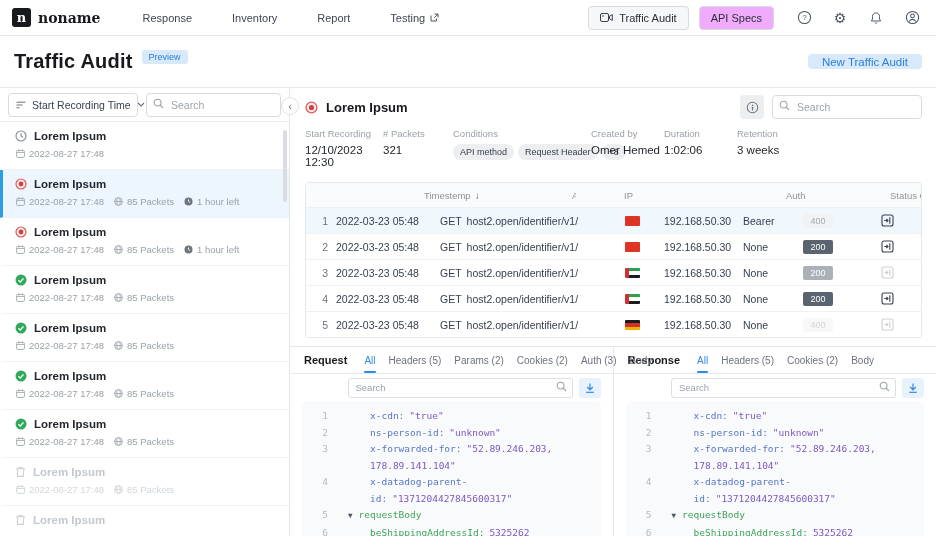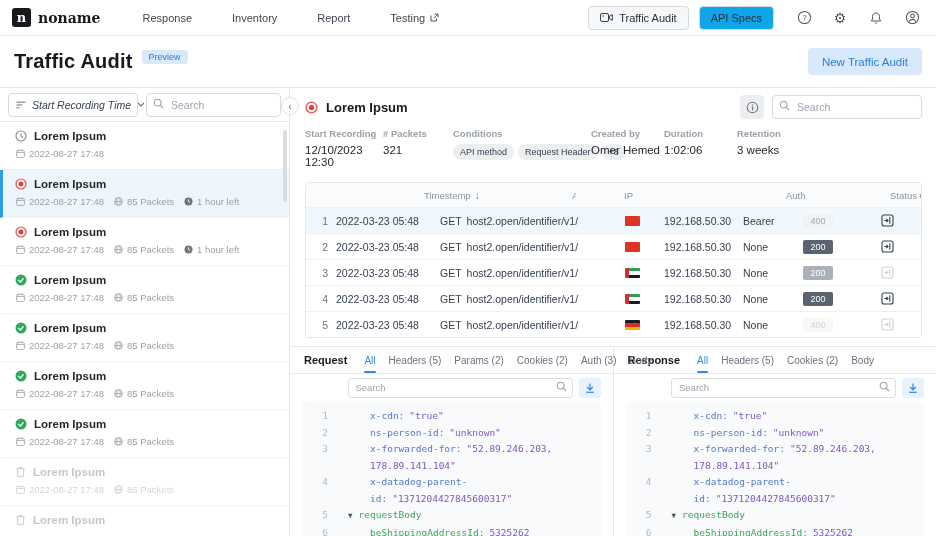--- a/index.html
+++ b/index.html
@@ -12,46 +12,46 @@
     border-bottom:1px solid #e7e9eb; padding:0 12px; }
   .brand { display:flex; align-items:center; gap:7px; }
   .logo { width:19px; height:19px; background:#17191c; color:#fff; border-radius:3px;
     font-family:"DejaVu Serif", serif; font-weight:bold; font-size:13px;
     display:flex; align-items:center; justify-content:center; }
   .brand-name { font-family:"DejaVu Serif", serif; font-weight:bold; font-size:14px; color:#17191c; }
   .nav-links { display:flex; align-items:center; margin-left:42px; gap:40px; }
   .nav-link { font-size:11px; color:#3f4750; cursor:pointer; display:flex; align-items:center; gap:5px; }
   .nav-right { margin-left:auto; display:flex; align-items:center; gap:10px; }
   .nav-btn { height:24px; display:flex; align-items:center; gap:6px; padding:0 11px;
-    border:1px solid #d7dbdf; border-radius:4px; background:#0ea5e9; font-size:11px; color:#2a3139; cursor:pointer; }
+    border:1px solid #d7dbdf; border-radius:4px; background:#f0abfc; font-size:11px; color:#2a3139; cursor:pointer; }
   .nav-btn.active { background:#f6f7f8; }
   .nav-icons { display:flex; align-items:center; gap:20px; margin-left:12px; margin-right:4px; }
   .nav-ico { width:16px; height:16px; display:flex; align-items:center; justify-content:center; cursor:pointer; }
   .gear-glyph { font-family:"DejaVu Sans", sans-serif; font-size:14px; color:#4b5563; line-height:1; }
 
   
   .page-head { height:52px; flex:0 0 52px; display:flex; align-items:center;
     padding:0 14px; border-bottom:1px solid #e7e9eb; }
   .page-title { font-size:20px; font-weight:bold; color:#17191c; letter-spacing:.2px; }
   .badge-preview { margin-left:9px; background:#d7e9fb; color:#2c7fd9; font-size:9px;
     padding:2px 7px; border-radius:3px; transform:translateY(-5px); display:inline-block; }
   .btn-new { margin-left:auto; background:#d7e9fb; color:#2c7fd9; border:none; border-radius:4px;
-    height:27px; padding:0 14px; font-size:11.5px; cursor:pointer; font-family:inherit; }
+    height:15px; padding:0 14px; font-size:11.5px; cursor:pointer; font-family:inherit; }
 
   
   .content { flex:1; display:flex; position:relative; min-height:0; }
 
   
   .sidebar { width:290px; flex:0 0 290px; border-right:1px solid #e3e6e8; display:flex;
     flex-direction:column; position:relative; min-height:0; }
   .filters { height:34px; flex:0 0 34px; display:flex; align-items:center; gap:8px;
     padding:0 8px; border-bottom:1px solid #e9ebed; }
   .sort-select { width:130px; height:24px; border:1px solid #d7dbdf; border-radius:4px;
     display:flex; align-items:center; gap:6px; padding:0 7px; cursor:pointer; background:#fff; }
-  .sort-label { font-size:10.5px; color:#374151; flex:1; white-space:nowrap;font-style:italic; }
+  .sort-label { font-size:10.5px; color:#374151; flex:1; white-space:nowrap; }
   .search-wrap { position:relative; flex:1; }
   .search-wrap input { width:100%; height:24px; border:1px solid #d7dbdf; border-radius:4px;
     font-size:10.5px; padding:0 6px 0 24px; color:#374151; outline:none; font-family:inherit; }
   .search-wrap input::placeholder { color:#9ca3af; }
   .search-wrap .mag { position:absolute; left:7px; top:5px; }
   .rec-list { flex:1; overflow:hidden; }
   .rec-item { height:48px; padding:8px 12px 0 12px; border-bottom:1px solid #f0f1f3;
     border-left:3px solid transparent; cursor:pointer; background:#fff; }
   .rec-item.selected { background:#edf6fd; border-left-color:#2e9be6; }
   .rec-title-row { display:flex; align-items:center; gap:7px; font-size:11.5px; font-weight:bold; color:#22272e; }
@@ -73,21 +73,21 @@
   .info-btn { width:24px; height:24px; border-radius:4px; background:#eceef0; border:none;
     display:flex; align-items:center; justify-content:center; cursor:pointer; }
   .dh-search { position:relative; width:150px; }
   .dh-search input { width:100%; height:24px; border:1px solid #d7dbdf; border-radius:4px;
     font-size:10.5px; padding:0 6px 0 24px; outline:none; font-family:inherit; }
   .dh-search input::placeholder { color:#9ca3af; }
   .dh-search .mag { position:absolute; left:7px; top:5px; }
 
   .meta-row { height:50px; flex:0 0 50px; display:flex; padding:2px 14px 0 15px; gap:0; }
   .meta-col { margin-right:0; }
-  .meta-label { font-size:9.5px; color:#9aa1a9; margin-bottom:5px;font-weight:bold; }
+  .meta-label { font-size:9.5px; color:#9aa1a9; margin-bottom:5px; }
   .meta-value { font-size:11.5px; color:#22272e; }
   .m-start { width:78px; } .m-pack { width:70px; } .m-cond { width:138px; }
   .m-created { width:73px; } .m-dur { width:73px; } .m-ret { width:auto; }
   .pills { display:flex; gap:4px; }
   .pill { background:#eceef0; border-radius:9px; font-size:9px; color:#374151; padding:3px 7px; white-space:nowrap; }
 
   
   .tbl { margin:6px 14px 0 15px; border:1px solid #e5e8ea; border-radius:4px; overflow:hidden; }
   .trow { display:flex; align-items:center; height:26px; border-top:1px solid #eef0f2; background:#fff; }
   .trow.thead { height:24px; border-top:none; background:#fafbfc; }

